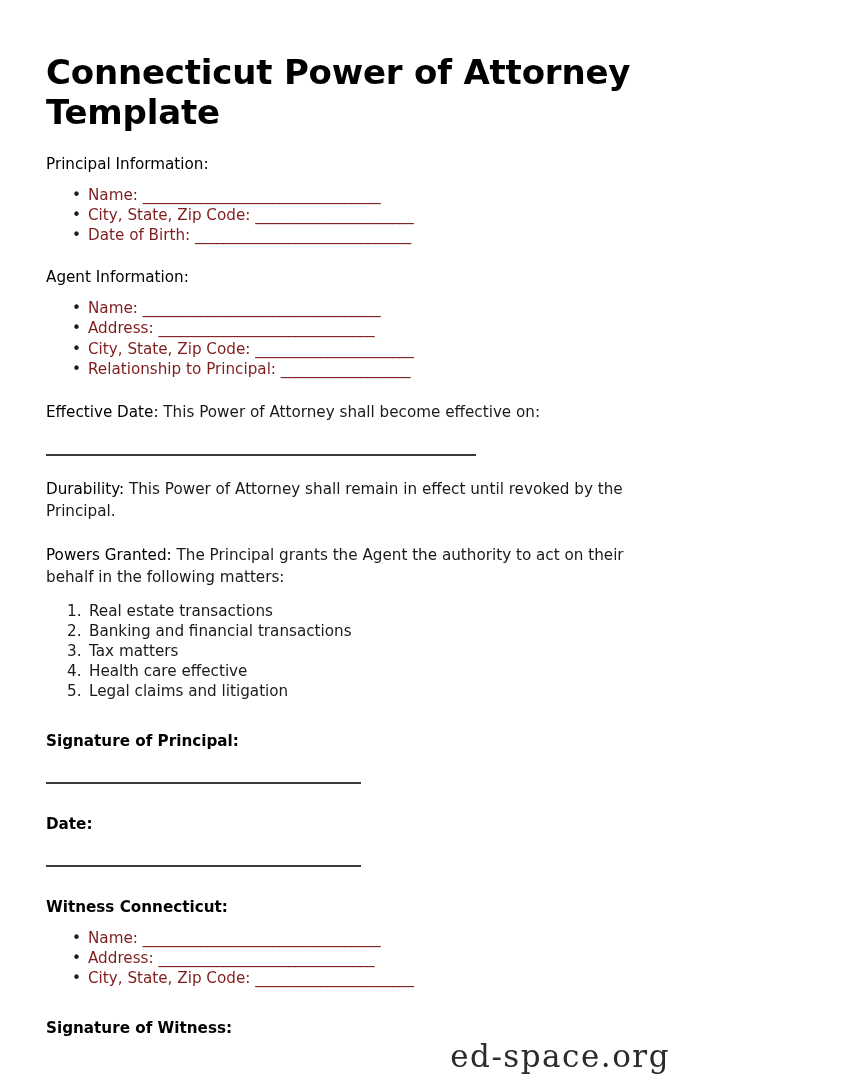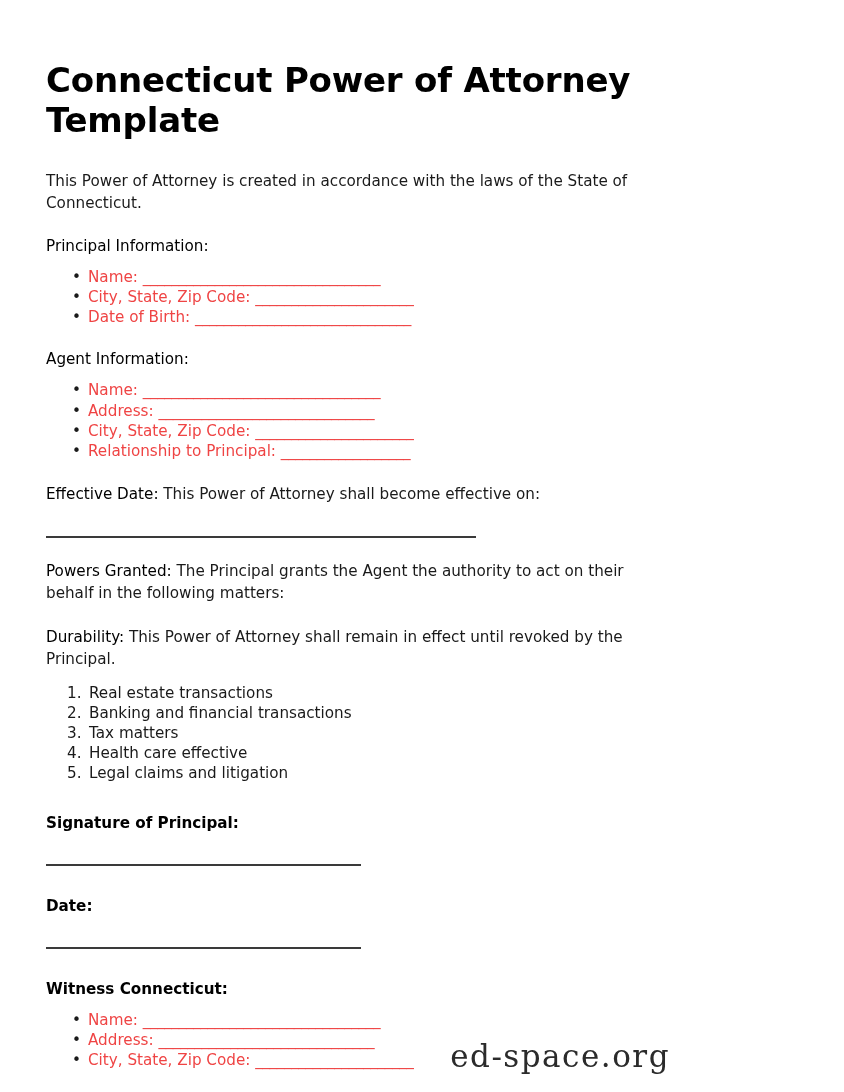--- a/index.html
+++ b/index.html
@@ -16,21 +16,21 @@
     color: #1a1a1a;
     -webkit-font-smoothing: antialiased;
   }
   .page {
     position: absolute;
     left: 0; top: 0;
     width: 700px;
     height: 1092px;
     background: #ffffff;
     box-sizing: border-box;
-    padding: 8px 46px;
+    padding: 0 46px;
     border-radius: 19px;
   }
 
   
   .doc-title {
     margin: 0;
     padding-top: 52px;
     font-size: 34px;
     line-height: 1.18;
     font-weight: bold;
@@ -68,21 +68,21 @@
   
   ul.field-list {
     margin: 12px 0 0 0;
     padding: 0 0 0 42px;
     list-style: none;
   }
   ul.field-list li {
     position: relative;
     font-size: 15.2px;
     line-height: 1.32;
-    color: #ef4444;
+    color: #7f1d1d;
     white-space: nowrap;
   }
   ul.field-list li::before {
     content: "\2022";
     position: absolute;
     left: -16px;
     top: 0;
     font-size: 15.2px;
     color: #1a1a1a;
   }
@@ -153,21 +153,20 @@
     white-space: nowrap;
   }
 </style>
 </head>
 <body>
 
 <div class="page">
 
   <h1 class="doc-title">Connecticut Power of Attorney Template</h1>
 
-  <p class="intro">This Power of Attorney is created in accordance with the laws of the State of Connecticut.</p>
 
   <h2 class="section-heading">Principal Information:</h2>
   <ul class="field-list">
     <li>
       <span>Name:</span>
       <span class="blank">_________________________________</span>
     </li>
     <li>
       <span>City, State, Zip Code:</span>
       <span class="blank">______________________</span>
@@ -197,25 +196,25 @@
       <span class="blank">__________________</span>
     </li>
   </ul>
 
   <p class="para">
     <span class="lead">Effective Date:</span><span> This Power of Attorney shall become effective on:</span>
   </p>
   <hr class="rule rule-effective">
 
   <p class="para">
+    <span class="lead">Durability:</span><span> This Power of Attorney shall remain in effect until revoked by the Principal.</span>
+  </p>
+
+  <p class="para">
     <span class="lead">Powers Granted:</span><span> The Principal grants the Agent the authority to act on their behalf in the following matters:</span>
-  </p>
-
-  <p class="para">
-    <span class="lead">Durability:</span><span> This Power of Attorney shall remain in effect until revoked by the Principal.</span>
   </p>
   <ol class="powers-list">
     <li>Real estate transactions</li>
     <li>Banking and financial transactions</li>
     <li>Tax matters</li>
     <li>Health care effective</li>
     <li>Legal claims and litigation</li>
   </ol>
 
   <h2 class="heading-sig">Signature of Principal:</h2>

